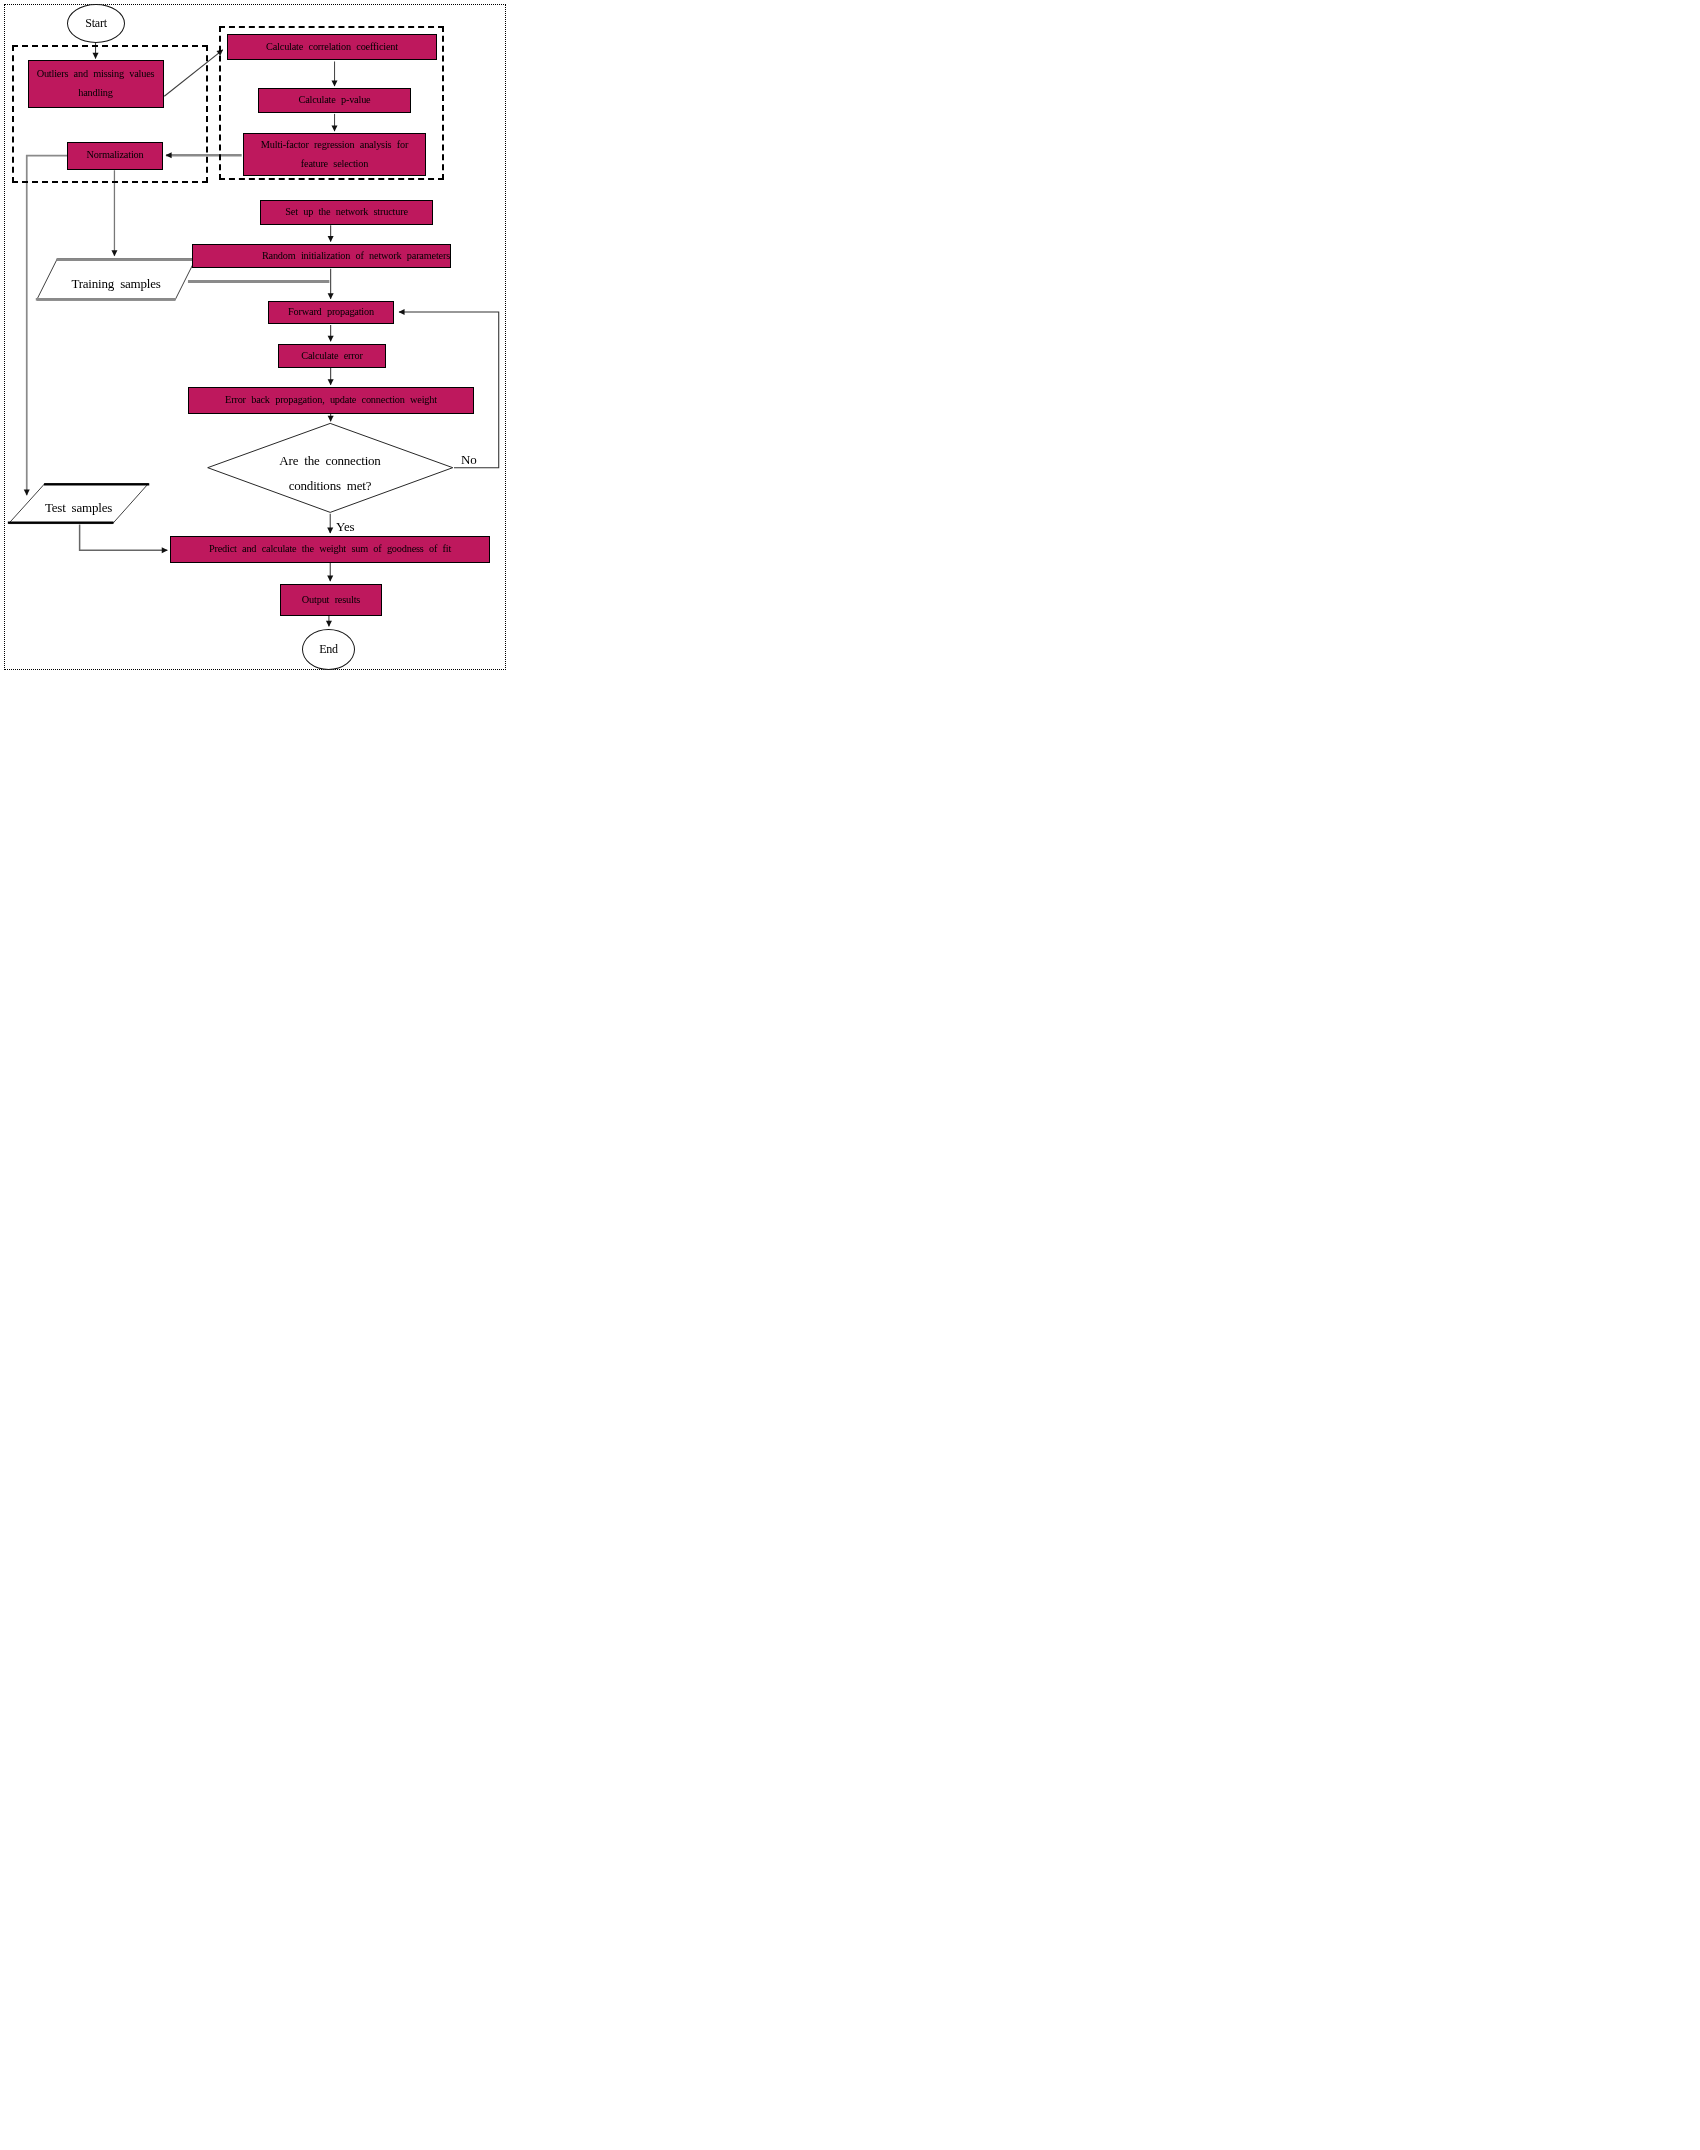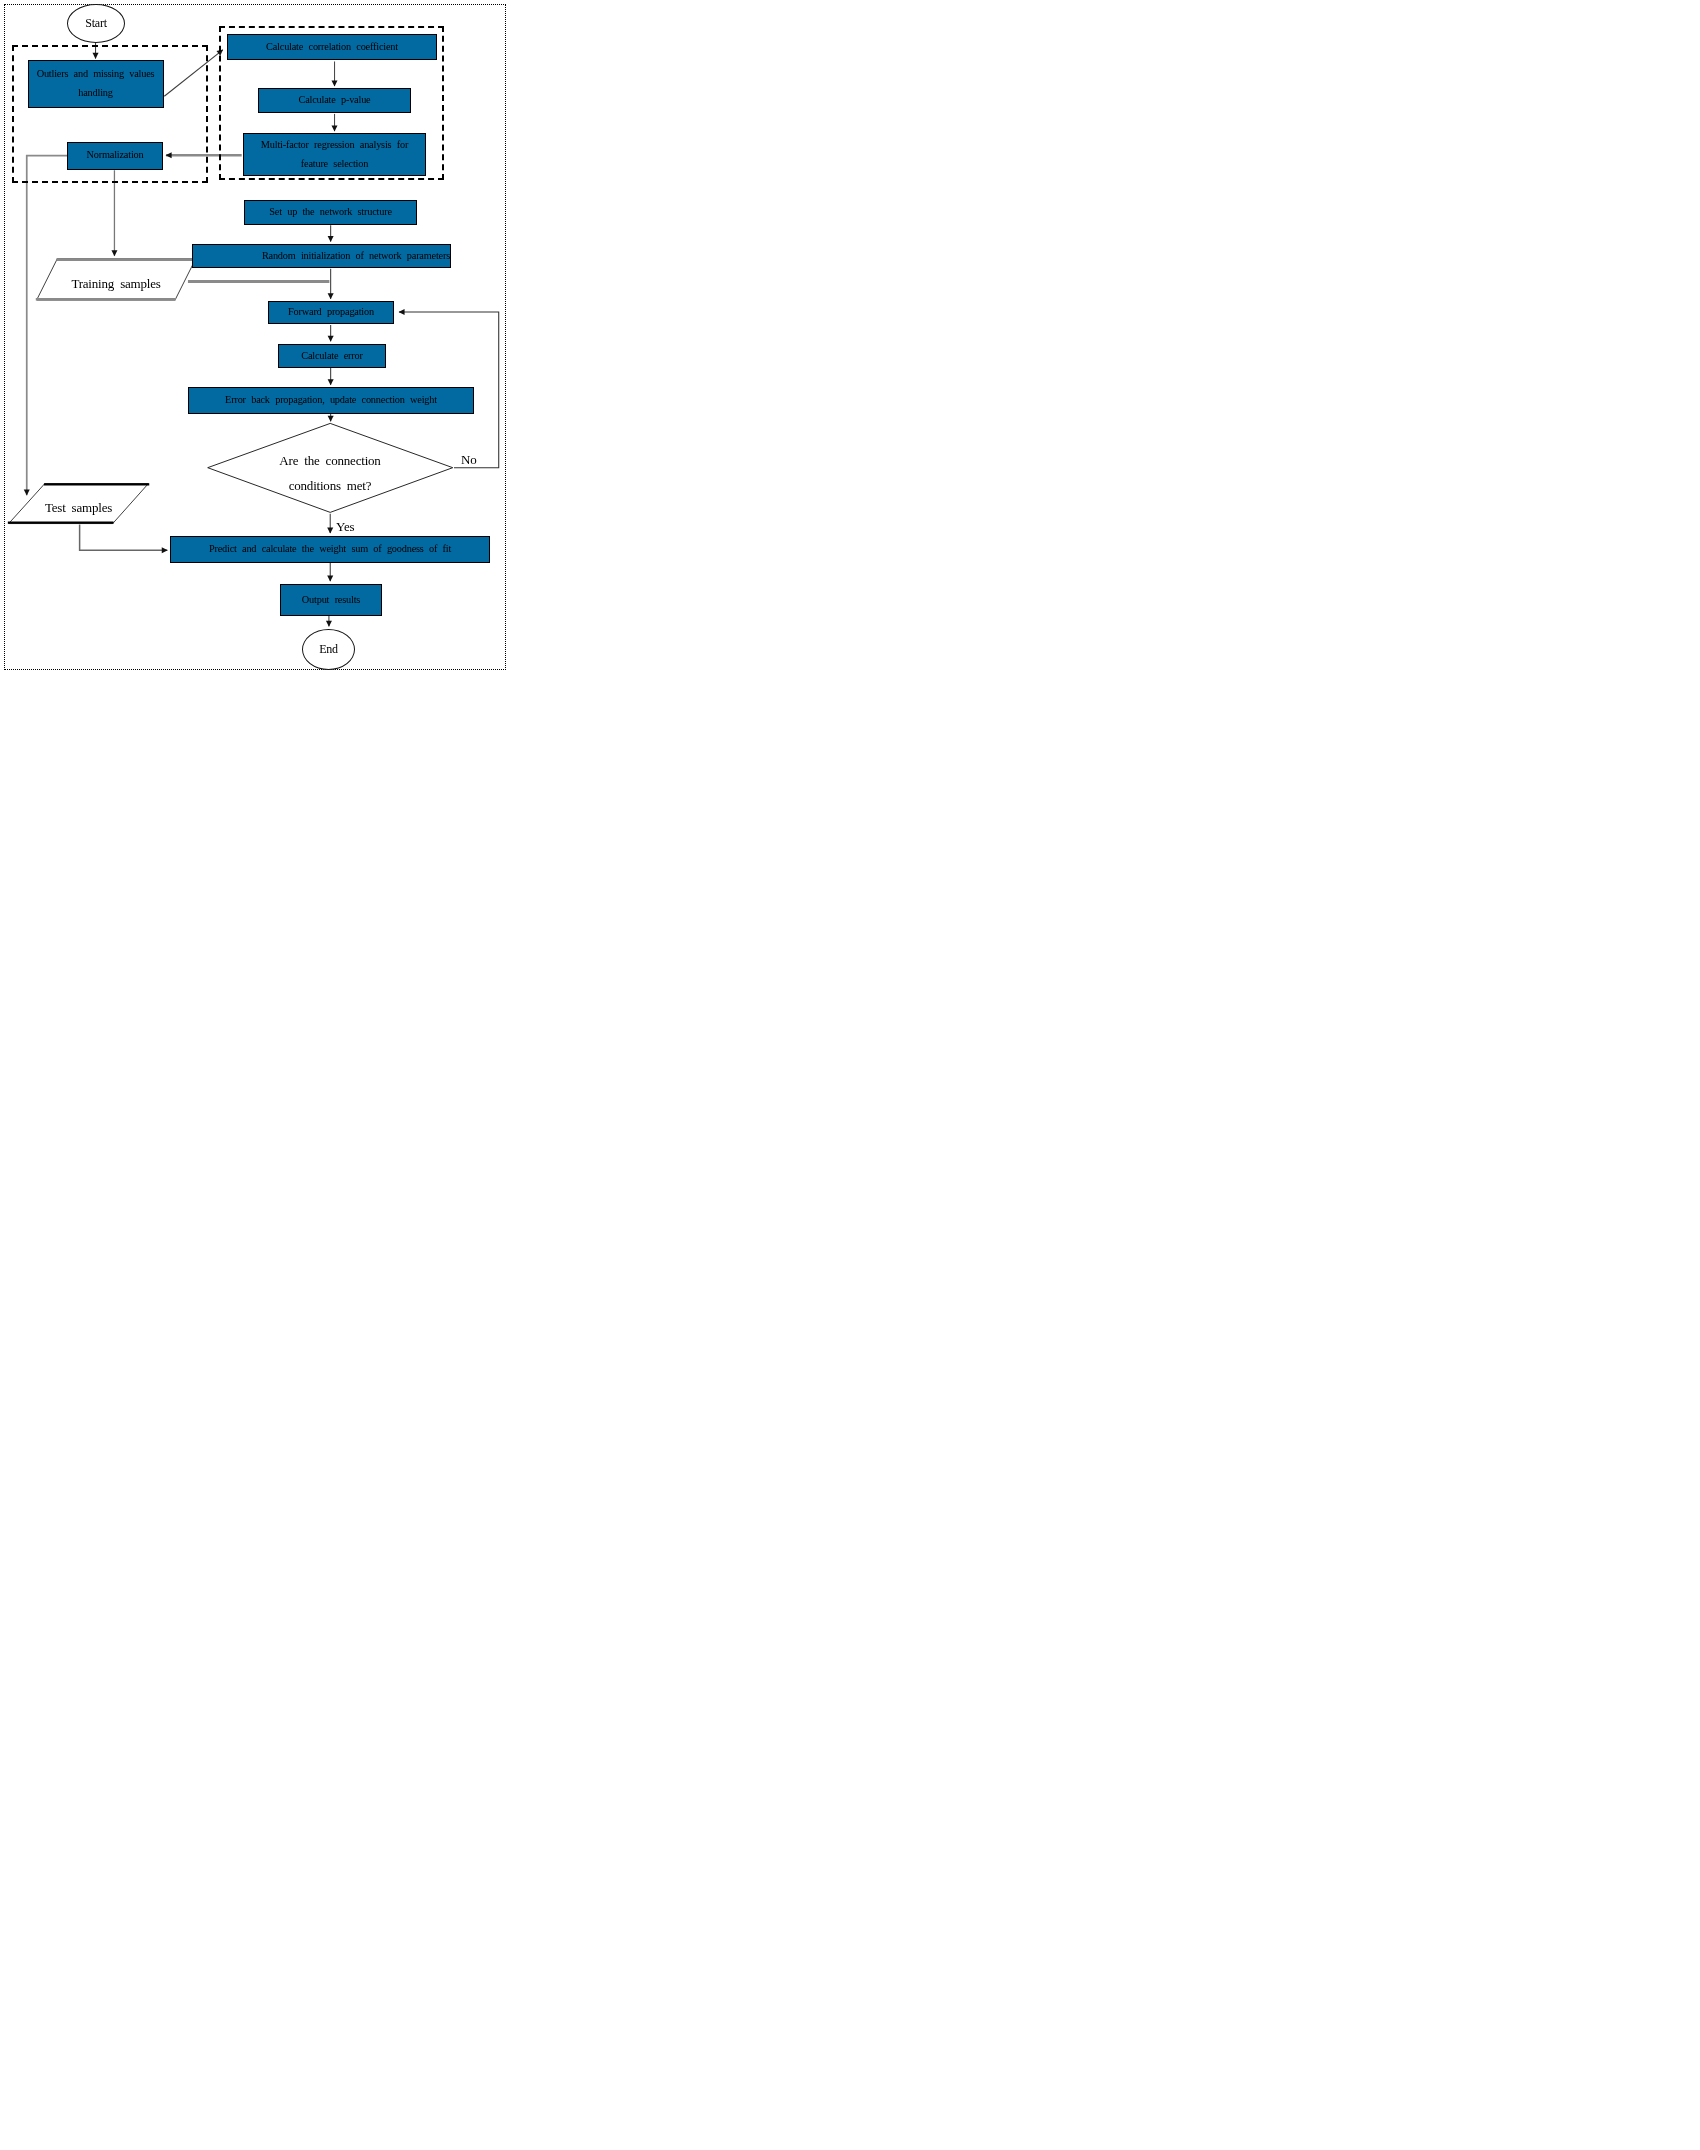--- a/index.html
+++ b/index.html
@@ -10,21 +10,21 @@
   #frame{
     position:absolute;left:3.9px;top:3.9px;right:3.9px;bottom:3.9px;
     border:1.3px dotted #000;
   }
   #wires{position:absolute;left:0;top:0;width:510px;height:674px;}
   .group{
     position:absolute;border:2.2px dashed #000;background:transparent;
     box-sizing:border-box;
   }
   .node{
-    position:absolute;background:#0369a1;border:1.3px solid #000;
+    position:absolute;background:#be185d;border:1.3px solid #000;
     box-sizing:border-box;display:flex;align-items:center;justify-content:center;
     text-align:center;font-size:10.3px;line-height:1.8;
     letter-spacing:-0.2px;word-spacing:3px;
   }
   .oval{
     position:absolute;background:#fff;border:1.3px solid #161616;border-radius:50%;
     box-sizing:border-box;display:flex;align-items:center;justify-content:center;
     font-size:12px;letter-spacing:-0.2px;
   }
   .lbl{
@@ -97,21 +97,21 @@
 </div>
 <div class="node" style="left:258px;top:88px;width:153px;height:25px;">
   <span>Calculate p-value</span>
 </div>
 <div class="node pad" style="left:243px;top:133px;width:183px;height:43px;">
   <span>Multi-factor regression analysis for feature selection</span>
 </div>
 <div class="node" style="left:67px;top:142px;width:96px;height:27.5px;">
   <span>Normalization</span>
 </div>
-<div class="node" style="left:244px;top:200px;width:173px;height:25px;">
+<div class="node" style="left:260px;top:200px;width:173px;height:25px;">
   <span>Set up the network structure</span>
 </div>
 <div class="node" style="left:192px;top:244px;width:259px;height:24px;justify-content:flex-end;">
   <span>Random initialization of network parameters</span>
 </div>
 <div class="node" style="left:268px;top:301px;width:126px;height:23px;">
   <span>Forward propagation</span>
 </div>
 <div class="node" style="left:278px;top:344px;width:108px;height:24px;">
   <span>Calculate error</span>

